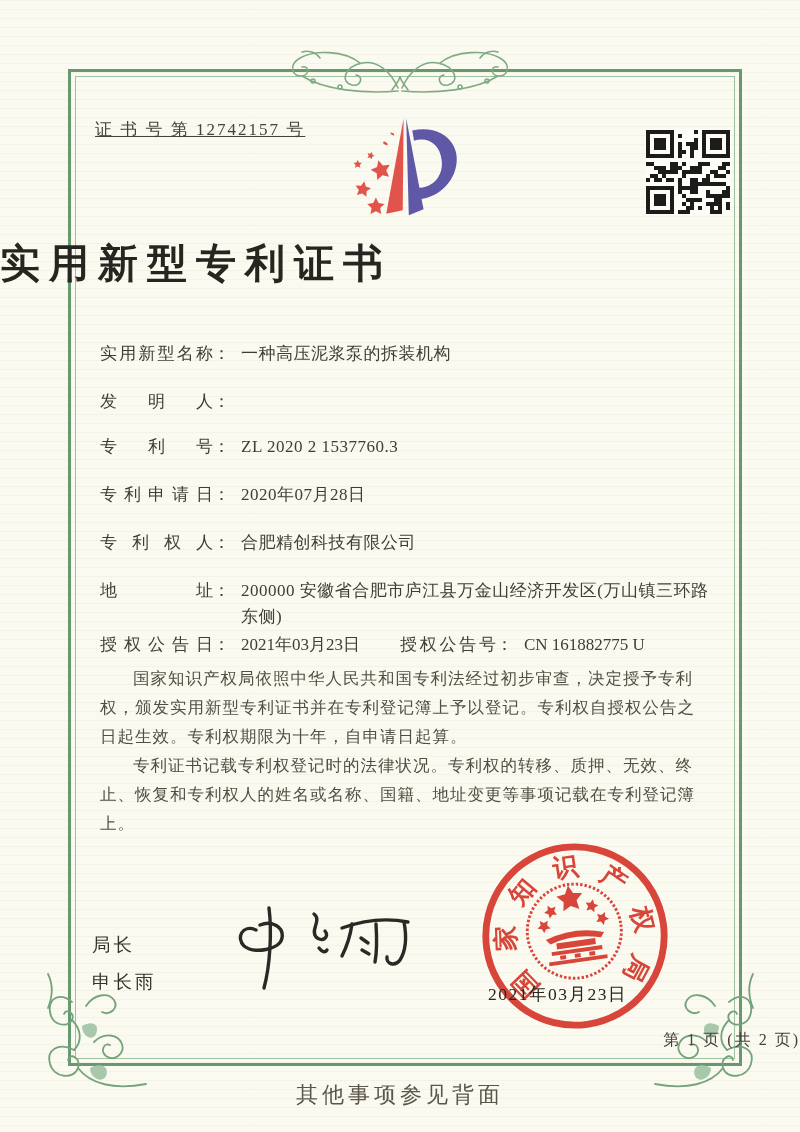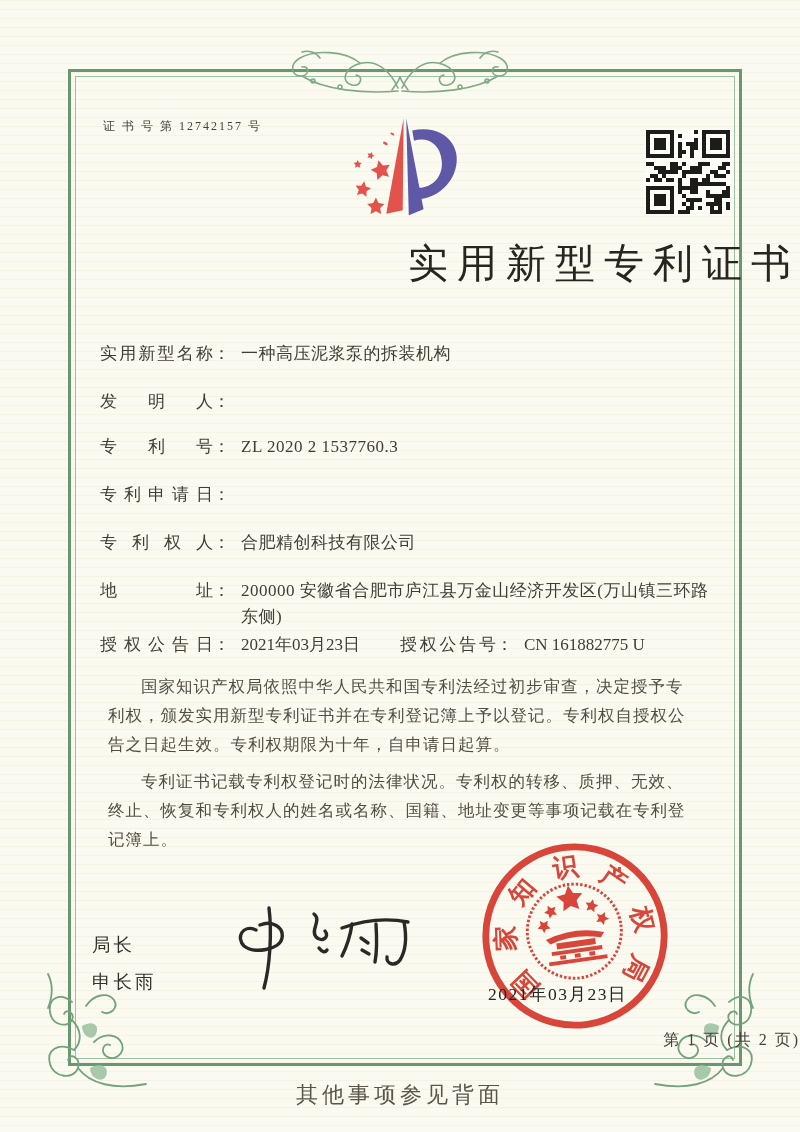--- a/index.html
+++ b/index.html
@@ -2,34 +2,34 @@
 <html><head>
 <meta charset="utf-8">
 <style>
   html,body{margin:0;padding:0;}
   body{width:800px;height:1132px;font-family:"Liberation Serif","DejaVu Serif",serif;}
   .page{position:relative;width:800px;height:1132px;overflow:hidden;
     background-color:#fbfaf0;
     background-image:repeating-linear-gradient(to bottom, rgba(210,204,172,0.16) 0px, rgba(210,204,172,0.16) 1px, rgba(0,0,0,0) 1px, rgba(0,0,0,0) 9px);}
   .frame-outer{position:absolute;left:68px;top:69px;width:668px;height:991px;border:3px solid #68986f;}
   .frame-inner{position:absolute;left:4px;top:4px;right:4px;bottom:4px;border:1px solid #9fc0a3;}
-  .cert-no{position:absolute;left:103px;top:118px;font-size:12px;letter-spacing:2px;color:#45423a;}
+  .cert-no{position:absolute;left:95px;top:118px;font-size:17px;letter-spacing:2px;color:#45423a;text-decoration:underline;}
   .logo{position:absolute;left:336px;top:108px;width:130px;height:122px;}
   .qr{position:absolute;left:645px;top:129px;width:86px;height:86px;background:#fdfdf8;}
-  .title{position:absolute;left:0;right:0;top:236px;margin:0;text-align:right;
-    font-size:40px;font-weight:400;letter-spacing:9px;color:#27251f;}
+  .title{position:absolute;left:0;right:0;top:236px;margin:0;text-align:left;
+    font-size:40px;font-weight:700;letter-spacing:9px;color:#27251f;}
   .fields{position:absolute;left:100px;top:341px;width:610px;}
   .frow{position:absolute;left:0;display:flex;align-items:flex-start;font-size:17px;color:#403d35;width:100%;line-height:26px;}
   .flabel{width:113px;flex:none;text-align:justify;text-align-last:justify;}
   .fcolon{flex:none;margin-right:11px;}
   .fvalue{flex:1;letter-spacing:0.5px;}
   .fgroup{display:flex;align-items:flex-start;}
   .fgroup .flabel2{width:96px;flex:none;text-align:justify;text-align-last:justify;}
   .paragraphs{position:absolute;left:100px;top:664px;width:606px;color:#524e42;}
-  .paragraphs p{margin:8px;font-size:16.5px;line-height:29px;text-indent:2em;letter-spacing:1px;}
+  .paragraphs p{margin:0;font-size:16.5px;line-height:29px;text-indent:2em;letter-spacing:1px;}
   .sig-block{position:absolute;left:92px;top:916px;font-size:18.5px;line-height:37px;letter-spacing:3px;color:#35332c;margin-top:11px;}
   .signature-svg{position:absolute;left:192px;top:880px;}
   .seal{position:absolute;left:477px;top:838px;width:196px;height:196px;transform:rotate(-8deg);opacity:0.93;}
   .seal-date{position:absolute;left:488px;top:982px;font-size:17.5px;letter-spacing:1.5px;color:#26241f;}
   .page-no{position:absolute;left:0;right:0;top:1030px;text-align:right;font-size:16px;letter-spacing:2px;color:#45423a;}
   .back-note{position:absolute;left:0;right:0;top:1080px;text-align:center;font-size:22px;letter-spacing:4px;color:#5a564b;}
   .flourish-top{position:absolute;left:280px;top:46px;}
   .corner-bl{position:absolute;left:38px;top:972px;}
   .corner-br{position:absolute;left:648px;top:972px;transform:scaleX(-1);}
 </style>
@@ -250,20 +250,21 @@
         <span class="fcolon">：</span>
     </div>
     <div class="frow" style="top:93px">
       <span class="flabel">专利号</span>
         <span class="fcolon">：</span>
       <span class="fvalue">ZL 2020 2 1537760.3</span>
     </div>
     <div class="frow" style="top:141px">
       <span class="flabel">专利申请日</span>
         <span class="fcolon">：</span>
+      <span class="fvalue">2020年07月28日</span>
     </div>
     <div class="frow" style="top:189px">
       <span class="flabel">专利权人</span>
         <span class="fcolon">：</span>
       <span class="fvalue">合肥精创科技有限公司</span>
     </div>
     <div class="frow" style="top:237px">
       <span class="flabel">地址</span>
         <span class="fcolon">：</span>
       <span class="fvalue">200000 安徽省合肥市庐江县万金山经济开发区(万山镇三环路东侧)</span>

